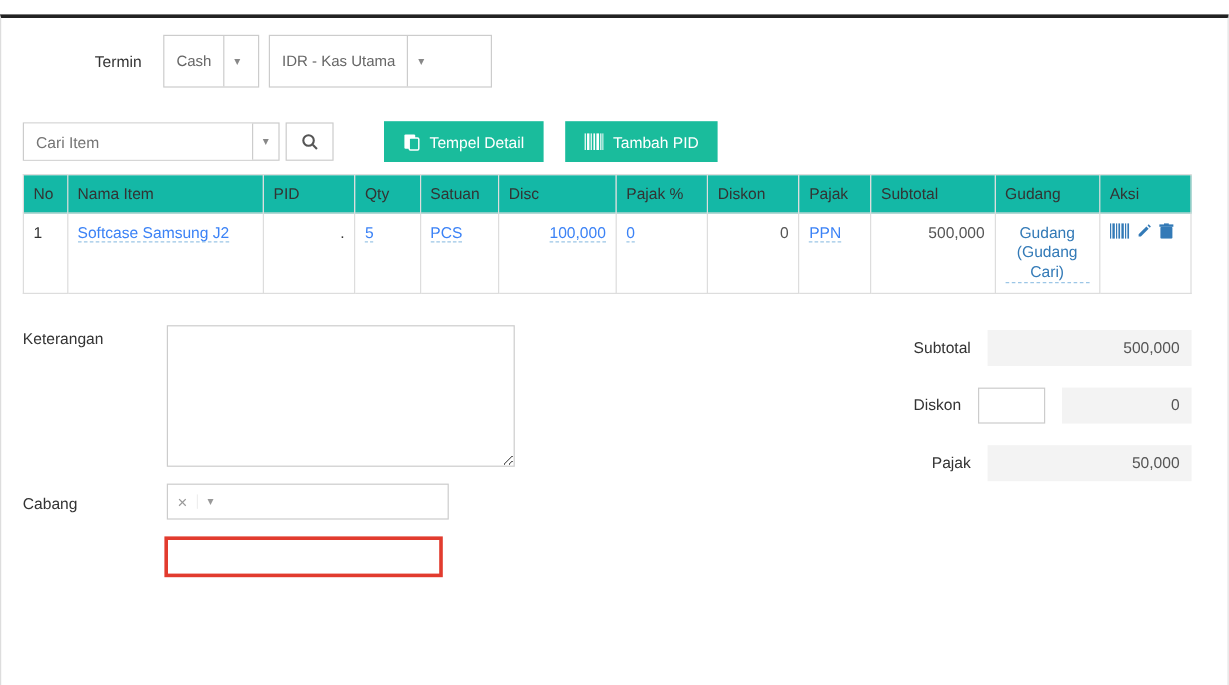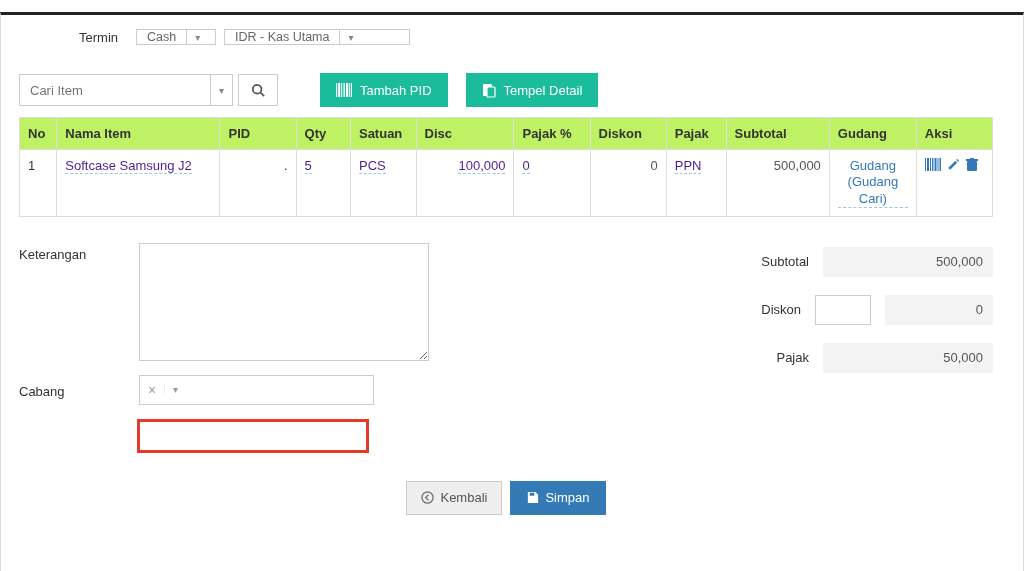--- a/index.html
+++ b/index.html
@@ -17,44 +17,44 @@
     margin: 12px 0 0 0;
     padding: 10px 30px 18px 18px;
     min-height: 571px;
     position: relative;
   }
   
   .termin-row { display: flex; align-items: center; gap: 18px; padding: 4px 0 10px 60px; }
   .form-label { font-size: 13px; color: #333; }
   .combo {
     display: inline-flex; align-items: stretch;
-    border: 1px solid #ccc; background:#fff; height: 16px;
+    border: 1px solid #ccc; background:#fff; height: 44px;
   }
   .combo-text { padding: 0 10px; display:flex; align-items:center; color:#666; font-size:12.5px; min-width: 40px; }
   .combo-caret { border-left:1px solid #ccc; width:22px; display:flex; align-items:center; justify-content:center; color:#888; font-size:10px;}
 
   .item-search-row { display:flex; align-items:center; gap: 6px; margin: 18px 0 10px 0; }
   .searchbox { display:inline-flex; border:1px solid #ccc; height:32px; }
   .searchbox input { border:none; outline:none; padding:0 10px; width:190px; font-size:13px; color:#666; }
   .searchbox .combo-caret{ border-left:1px solid #ccc;}
   .sq-btn { border:1px solid #ccc; background:#fff; width:40px; height:32px; display:flex; align-items:center; justify-content:center; font-size:14px; color:#555; margin-left:-1px; }
   .teal-btn {
     background:#1abc9c; color:#fff; border:none; height:34px; padding:0 16px;
     display:inline-flex; align-items:center; gap:8px; font-size:13px; font-weight:500;
     margin-left:36px;
   }
   .teal-btn + .teal-btn { margin-left:12px; }
   .teal-btn .icon { font-size:14px; }
 
   
   table.items { width:100%; border-collapse: collapse; margin-top:4px; }
   table.items th, table.items td { border:1px solid #ddd; padding:8px 8px; font-size:13px; text-align:left; vertical-align:top;}
-  table.items th { background:#bef264; font-weight:700; color:#333; }
+  table.items th { background:#14b8a6; font-weight:400; color:#333; }
   table.items td.row-no { width:26px; }
-  .editable { color:#4c1d95; border-bottom:1px dashed #9cc6e6; display:inline-block;text-align:center; }
+  .editable { color:#3b82f6; border-bottom:1px dashed #9cc6e6; display:inline-block;text-align:center; }
   .td-num { text-align:right !important; color:#555; }
   .td-right{ text-align:right !important;}
   .gudang-link { color:#337ab7; border-bottom:1px dashed #9cc6e6; text-align:center; display:inline-block; line-height:1.25;}
   .aksi-icons { display:flex; gap:6px; color:#337ab7; font-size:14px; }
   .aksi-icons span { cursor:pointer; }
 
   
   .bottom { display:flex; gap:20px; margin-top:26px; }
   .left-col { flex: 0 0 420px; }
   .left-row { display:flex; gap:20px; margin-bottom:14px; align-items:flex-start;}
@@ -100,43 +100,43 @@
       <input placeholder="Cari Item" style="">
       <span class="combo-caret">▾</span>
     </div>
     <button class="sq-btn">
       <span>
         <svg width="14" height="14" viewBox="0 0 16 16" fill="none" stroke="#555" stroke-width="2">
             <circle cx="7" cy="7" r="5"></circle>
             <line x1="11" y1="11" x2="15" y2="15"></line>
           </svg>
       </span>
+    </button>
+    <button class="teal-btn">
+      <span class="icon">
+        <svg width="14" height="15" viewBox="0 0 14 15" fill="#fff">
+            <rect x="1" y="1" width="9" height="12" rx="1"></rect>
+            <rect x="5" y="4" width="8" height="10" rx="1" fill="#1abc9c" stroke="#fff" stroke-width="1.2"></rect>
+          </svg>
+      </span>
+      <span>Tempel Detail</span>
     </button>
     <button class="teal-btn">
       <span class="icon">
         <svg width="16" height="14" viewBox="0 0 16 14" fill="#fff">
             <rect x="0" y="0" width="1.2" height="14"></rect>
             <rect x="2.2" y="0" width="2" height="14"></rect>
             <rect x="5.2" y="0" width="1" height="14"></rect>
             <rect x="7.5" y="0" width="1.4" height="14"></rect>
             <rect x="10" y="0" width="2.2" height="14"></rect>
             <rect x="13.2" y="0" width="1" height="14"></rect>
             <rect x="15" y="0" width="1" height="14"></rect>
           </svg>
       </span>
       <span>Tambah PID</span>
-    </button>
-    <button class="teal-btn">
-      <span class="icon">
-        <svg width="14" height="15" viewBox="0 0 14 15" fill="#fff">
-            <rect x="1" y="1" width="9" height="12" rx="1"></rect>
-            <rect x="5" y="4" width="8" height="10" rx="1" fill="#1abc9c" stroke="#fff" stroke-width="1.2"></rect>
-          </svg>
-      </span>
-      <span>Tempel Detail</span>
     </button>
   </div>
 
   <table class="items">
     <thead>
       <tr>
         <th style="width:30px">No</th>
         <th style="width:150px">Nama Item</th>
         <th style="width:70px">PID</th>
         <th style="width:50px">Qty</th>
@@ -221,33 +221,14 @@
         <input class="disc-input" value="" style="">
         <div class="sum-val" style="width:108px">0</div>
       </div>
       <div class="sum-row">
         <span class="slabel">Pajak</span>
         <div class="sum-val">50,000</div>
       </div>
     </div>
   </div>
 
-  <div class="footer-btns">
-    <button class="btn-back">
-      <span>
-        <svg width="13" height="13" viewBox="0 0 14 14" fill="none" stroke="#777" stroke-width="1.5">
-            <circle cx="7" cy="7" r="6"></circle>
-            <path d="M8 4l-3 3 3 3"></path>
-          </svg>
-      </span>
-      <span>Kembali</span>
-    </button>
-    <button class="btn-save">
-      <span>
-        <svg width="13" height="13" viewBox="0 0 14 14" fill="#fff">
-            <path d="M2 1h8l3 3v9H2V1zm2 1v3h5V2H4zm1 6h5v4H5V8z"></path>
-          </svg>
-      </span>
-      <span>Simpan</span>
-    </button>
-  </div>
 
 </div>
 
 </body></html>

